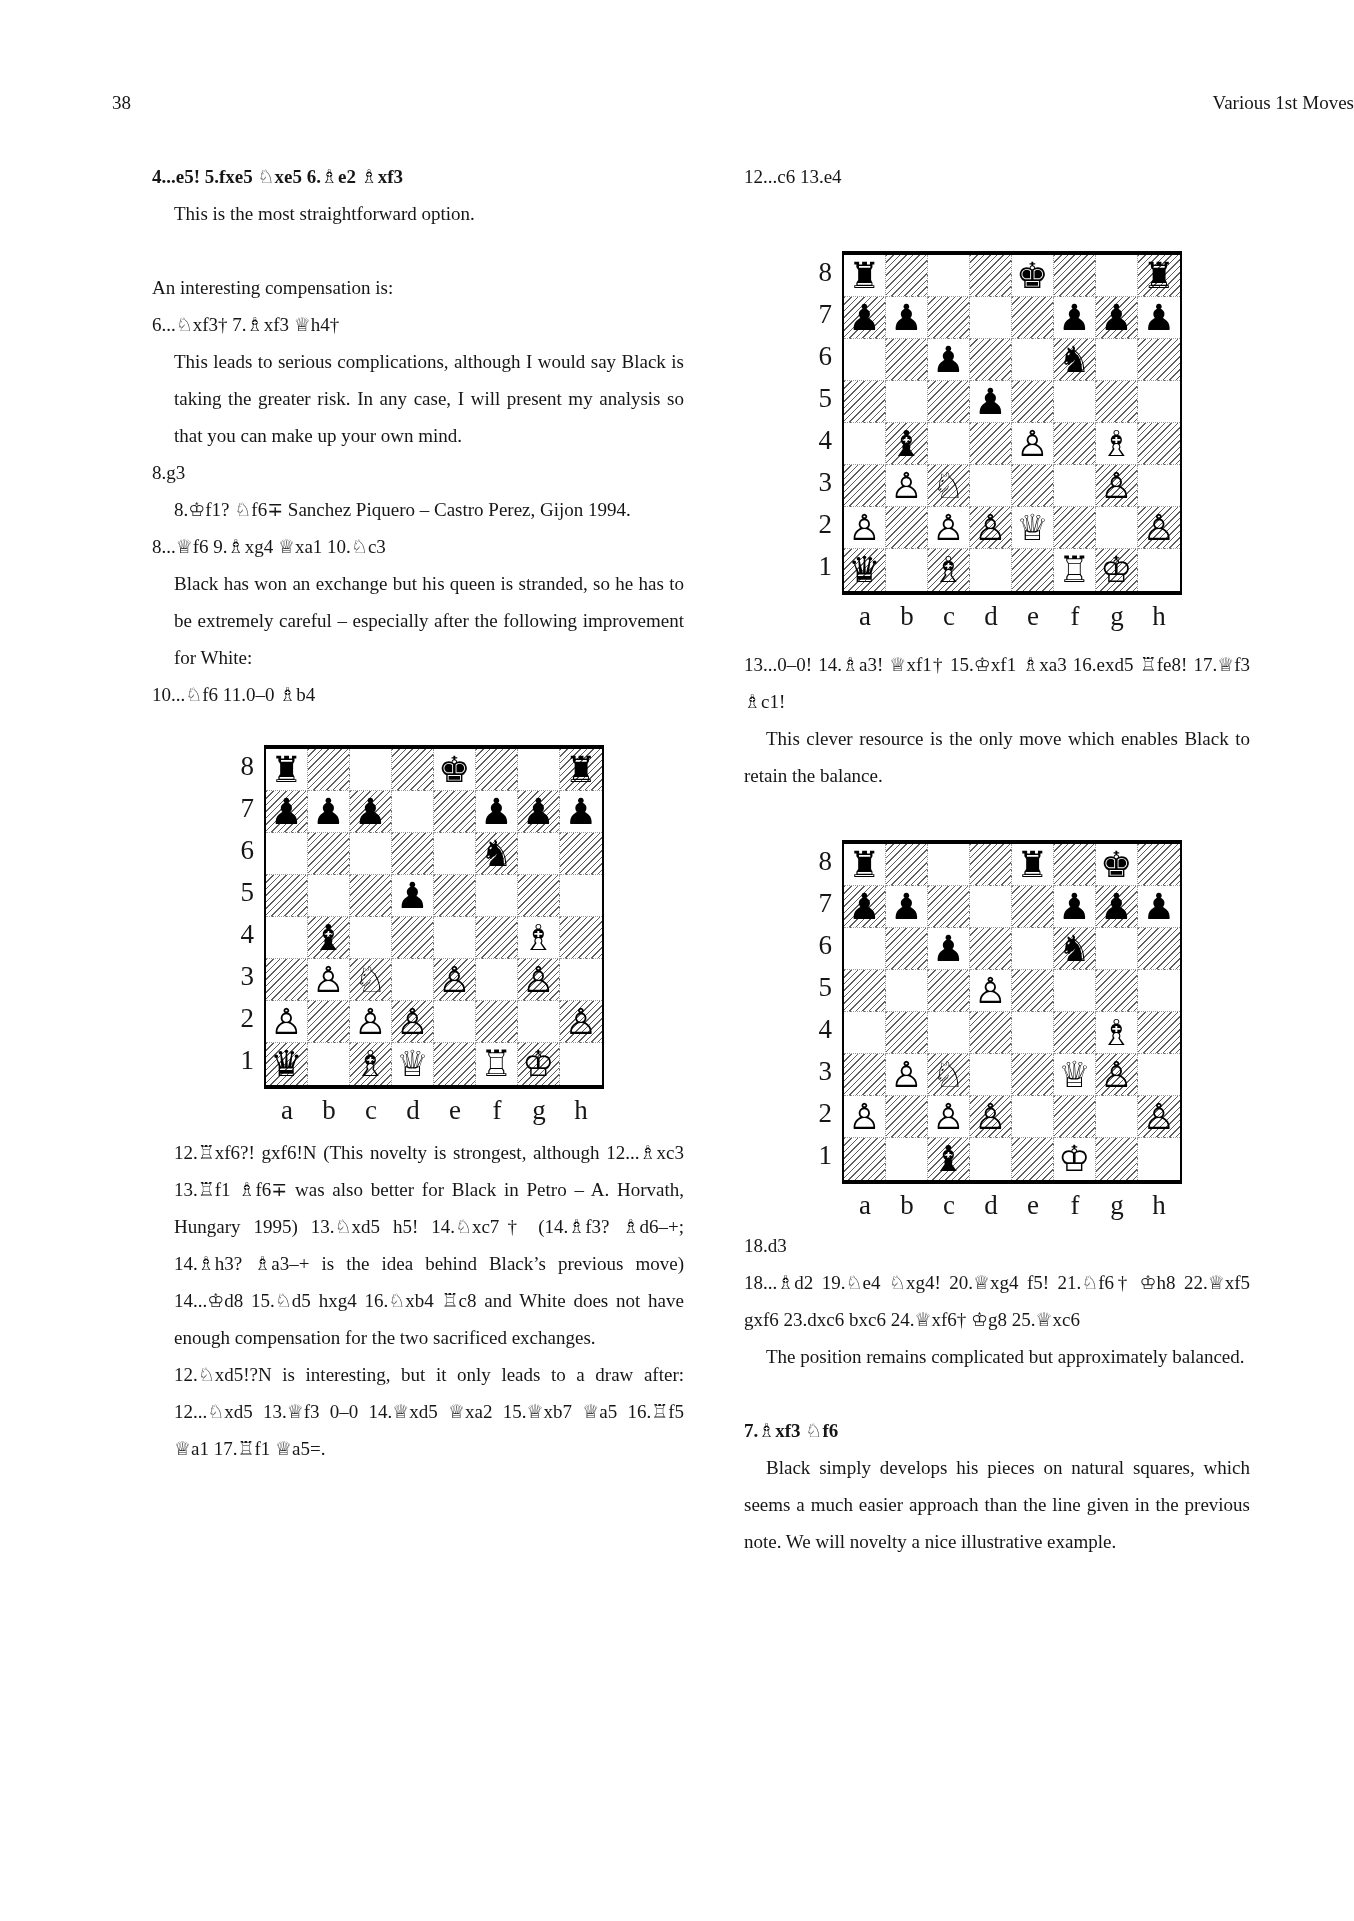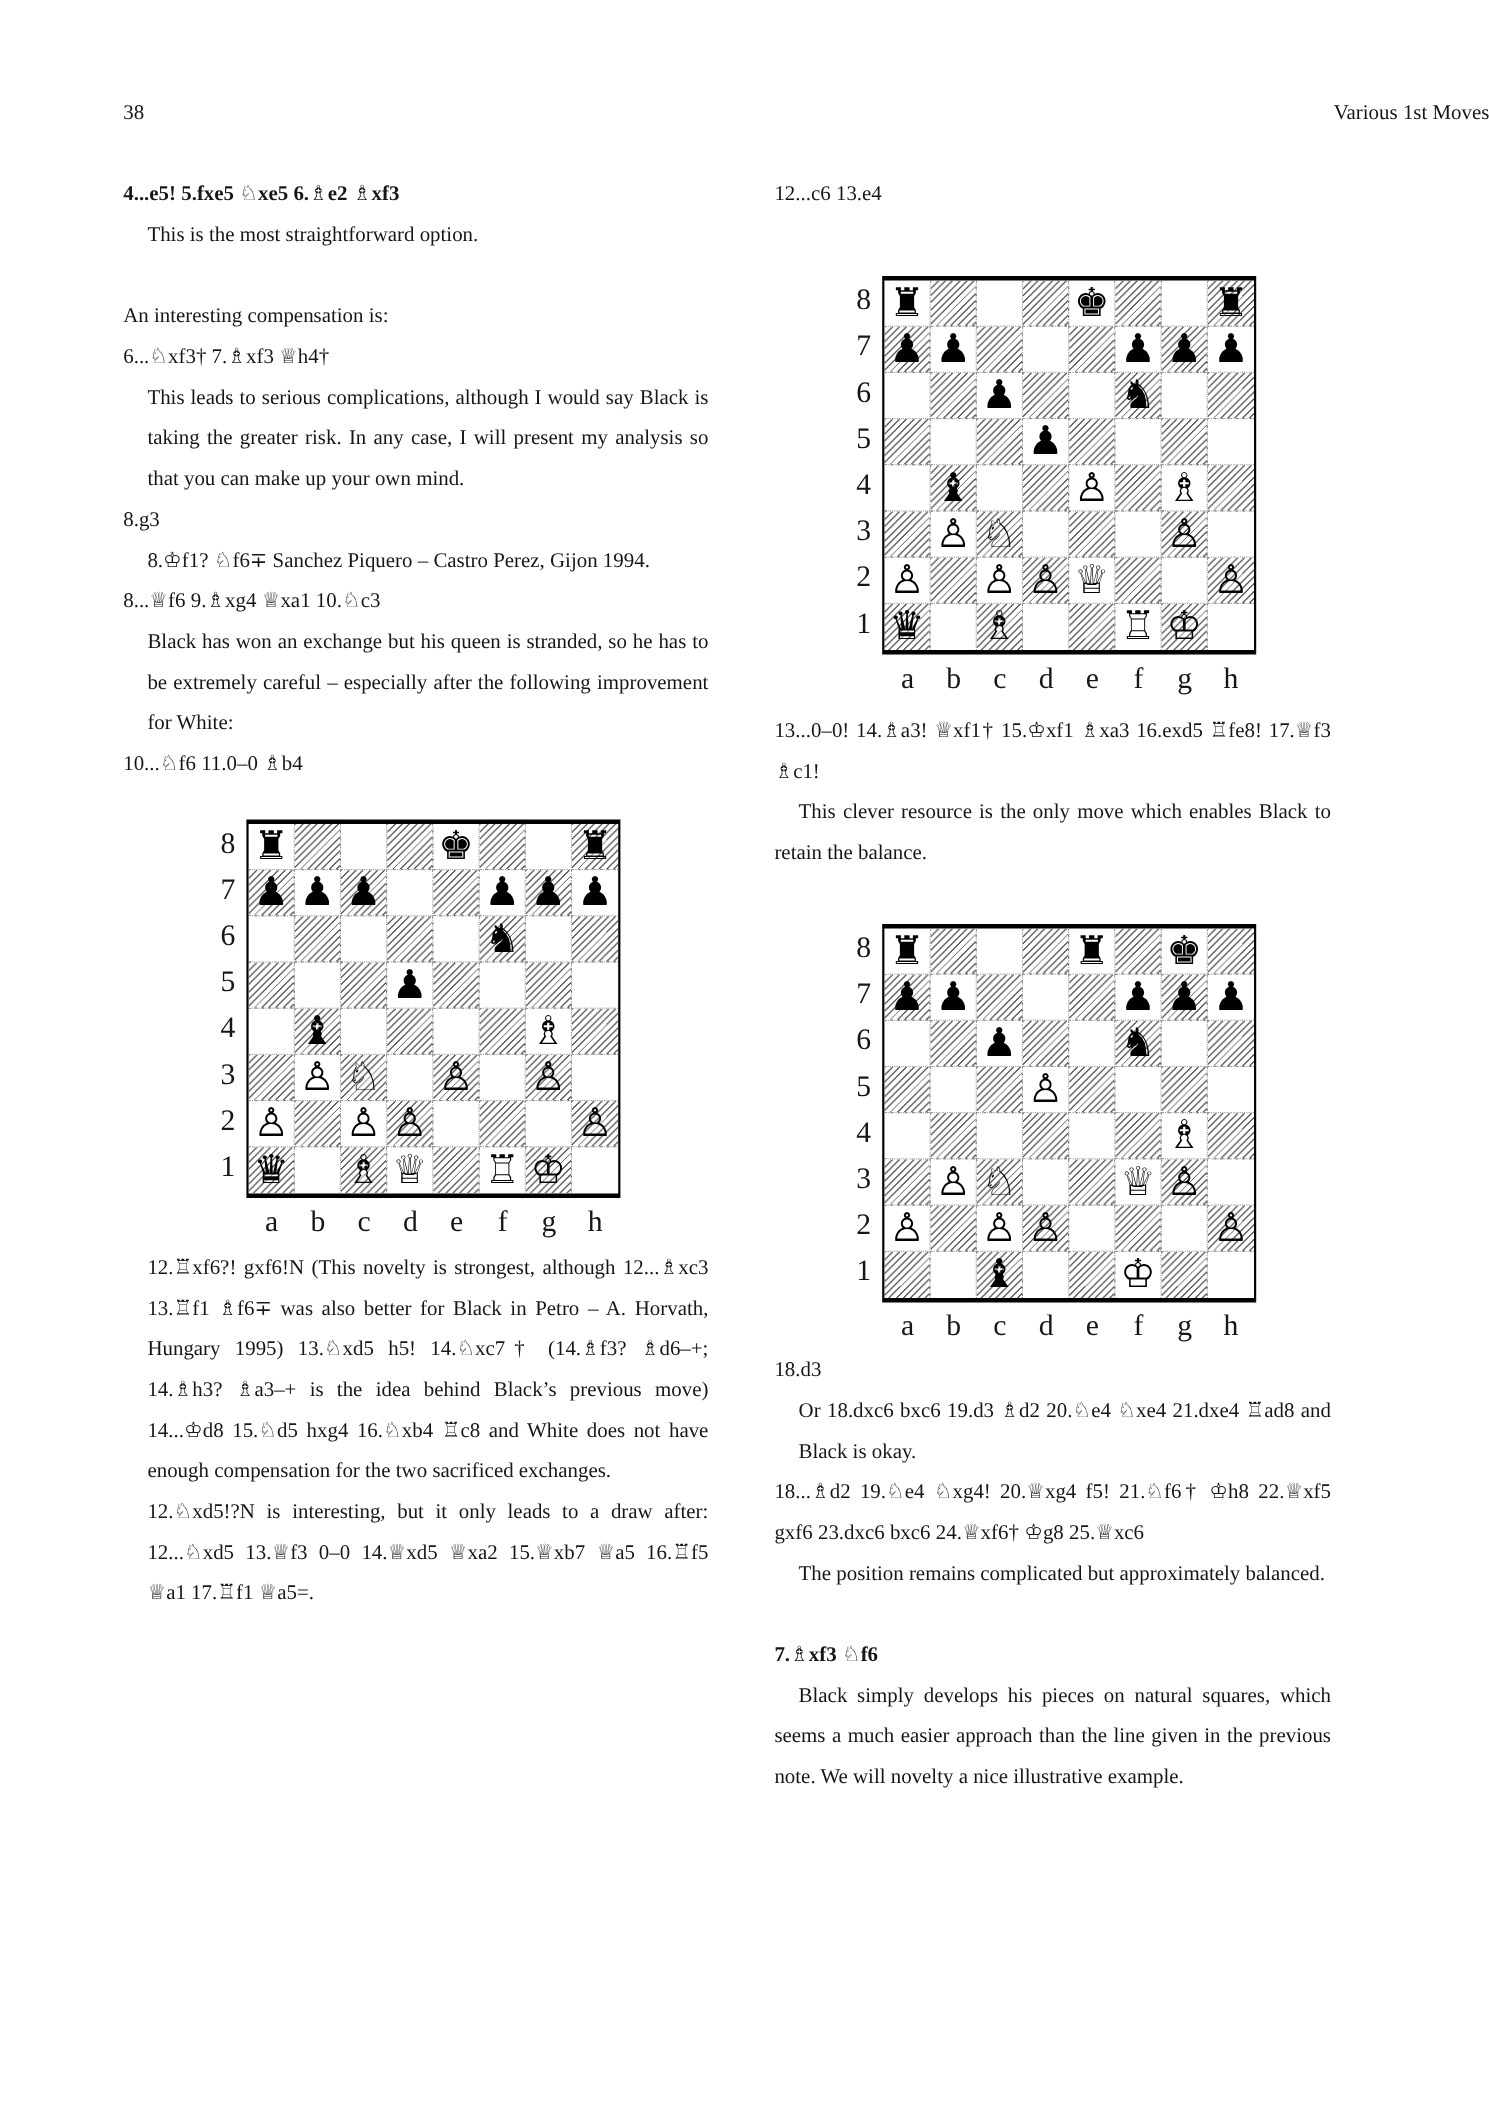--- a/index.html
+++ b/index.html
@@ -3,21 +3,21 @@
 <meta charset="utf-8">
 <style>
   html,body{margin:0;padding:0;}
   body{
     width:1354px;height:1921px;position:relative;background:#ffffff;
     font-family:"Liberation Serif","DejaVu Serif","DejaVu Sans",serif;
     color:#161616;
   }
   .page-number{position:absolute;left:112px;top:84px;font-size:29px;line-height:37px;}
   .header-title{position:absolute;left:0;right:0;top:84px;text-align:right;font-size:29px;line-height:37px;}
-  .col{position:absolute;top:158px;}
+  .col{position:absolute;top:158px;margin-left:40px;}
   .col-left{left:112px;width:532px;}
   .col-right{left:704px;width:506px;}
   .ln{font-size:19px;line-height:37px;}
   .bold{font-weight:700;}
   .prose{text-indent:22px;text-align:justify;}
   .varnote{margin-left:22px;text-align:justify;}
   .gap{height:37px;}
   
   .diagram{margin:32px 0 8px 78px;}
   .col-right .diagram{margin-left:64px;}
@@ -484,19 +484,18 @@
         <span>c</span>
         <span>d</span>
         <span>e</span>
         <span>f</span>
         <span>g</span>
         <span>h</span>
       </div>
   </div>
 
   <div class="ln">18.d3</div>
-  <div class="ln varnote">Or 18.dxc6 bxc6 19.d3 ♗d2 20.♘e4 ♘xe4 21.dxe4 ♖ad8 and Black is okay.</div>
   <div class="ln" style="text-align:justify;">18...♗d2 19.♘e4 ♘xg4! 20.♕xg4 f5! 21.♘f6† ♔h8 22.♕xf5 gxf6 23.dxc6 bxc6 24.♕xf6† ♔g8 25.♕xc6</div>
   <div class="ln prose">The position remains complicated but approximately balanced.</div>
   <div class="gap"></div>
   <div class="ln bold">7.♗xf3 ♘f6</div>
   <div class="ln prose">Black simply develops his pieces on natural squares, which seems a much easier approach than the line given in the previous note. We will novelty a nice illustrative example.</div>
 </div>
 
 </body></html>

